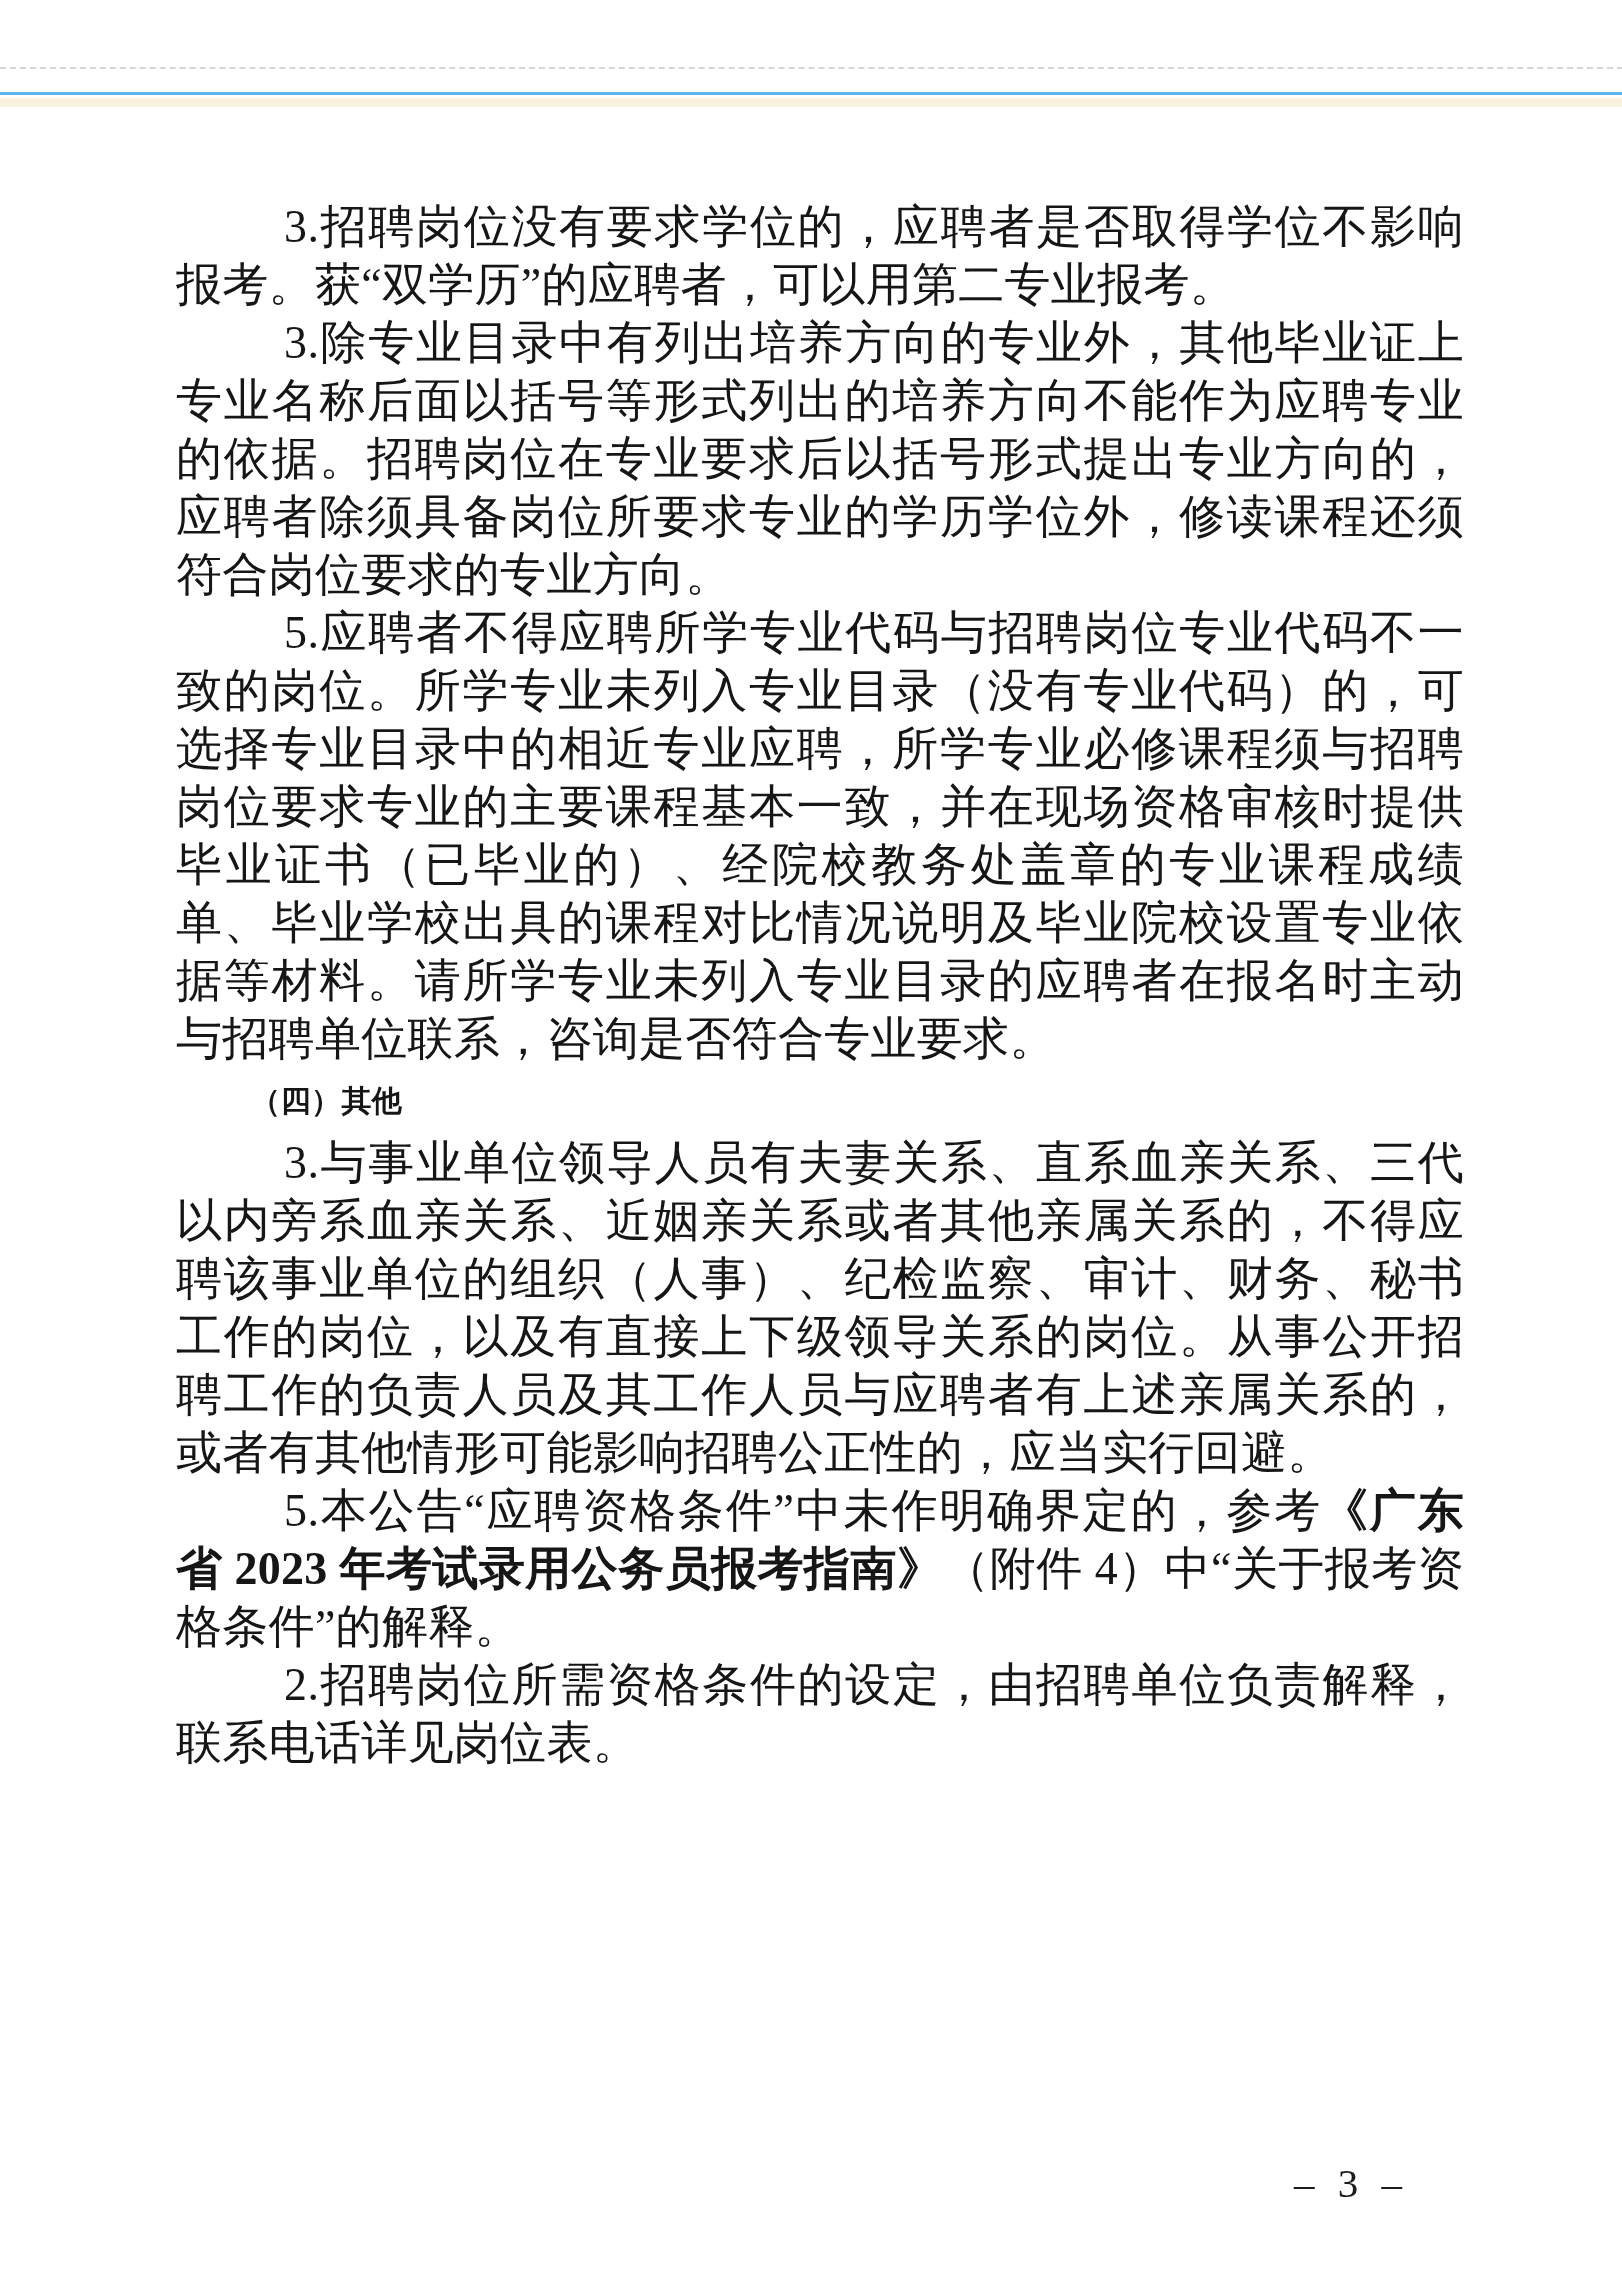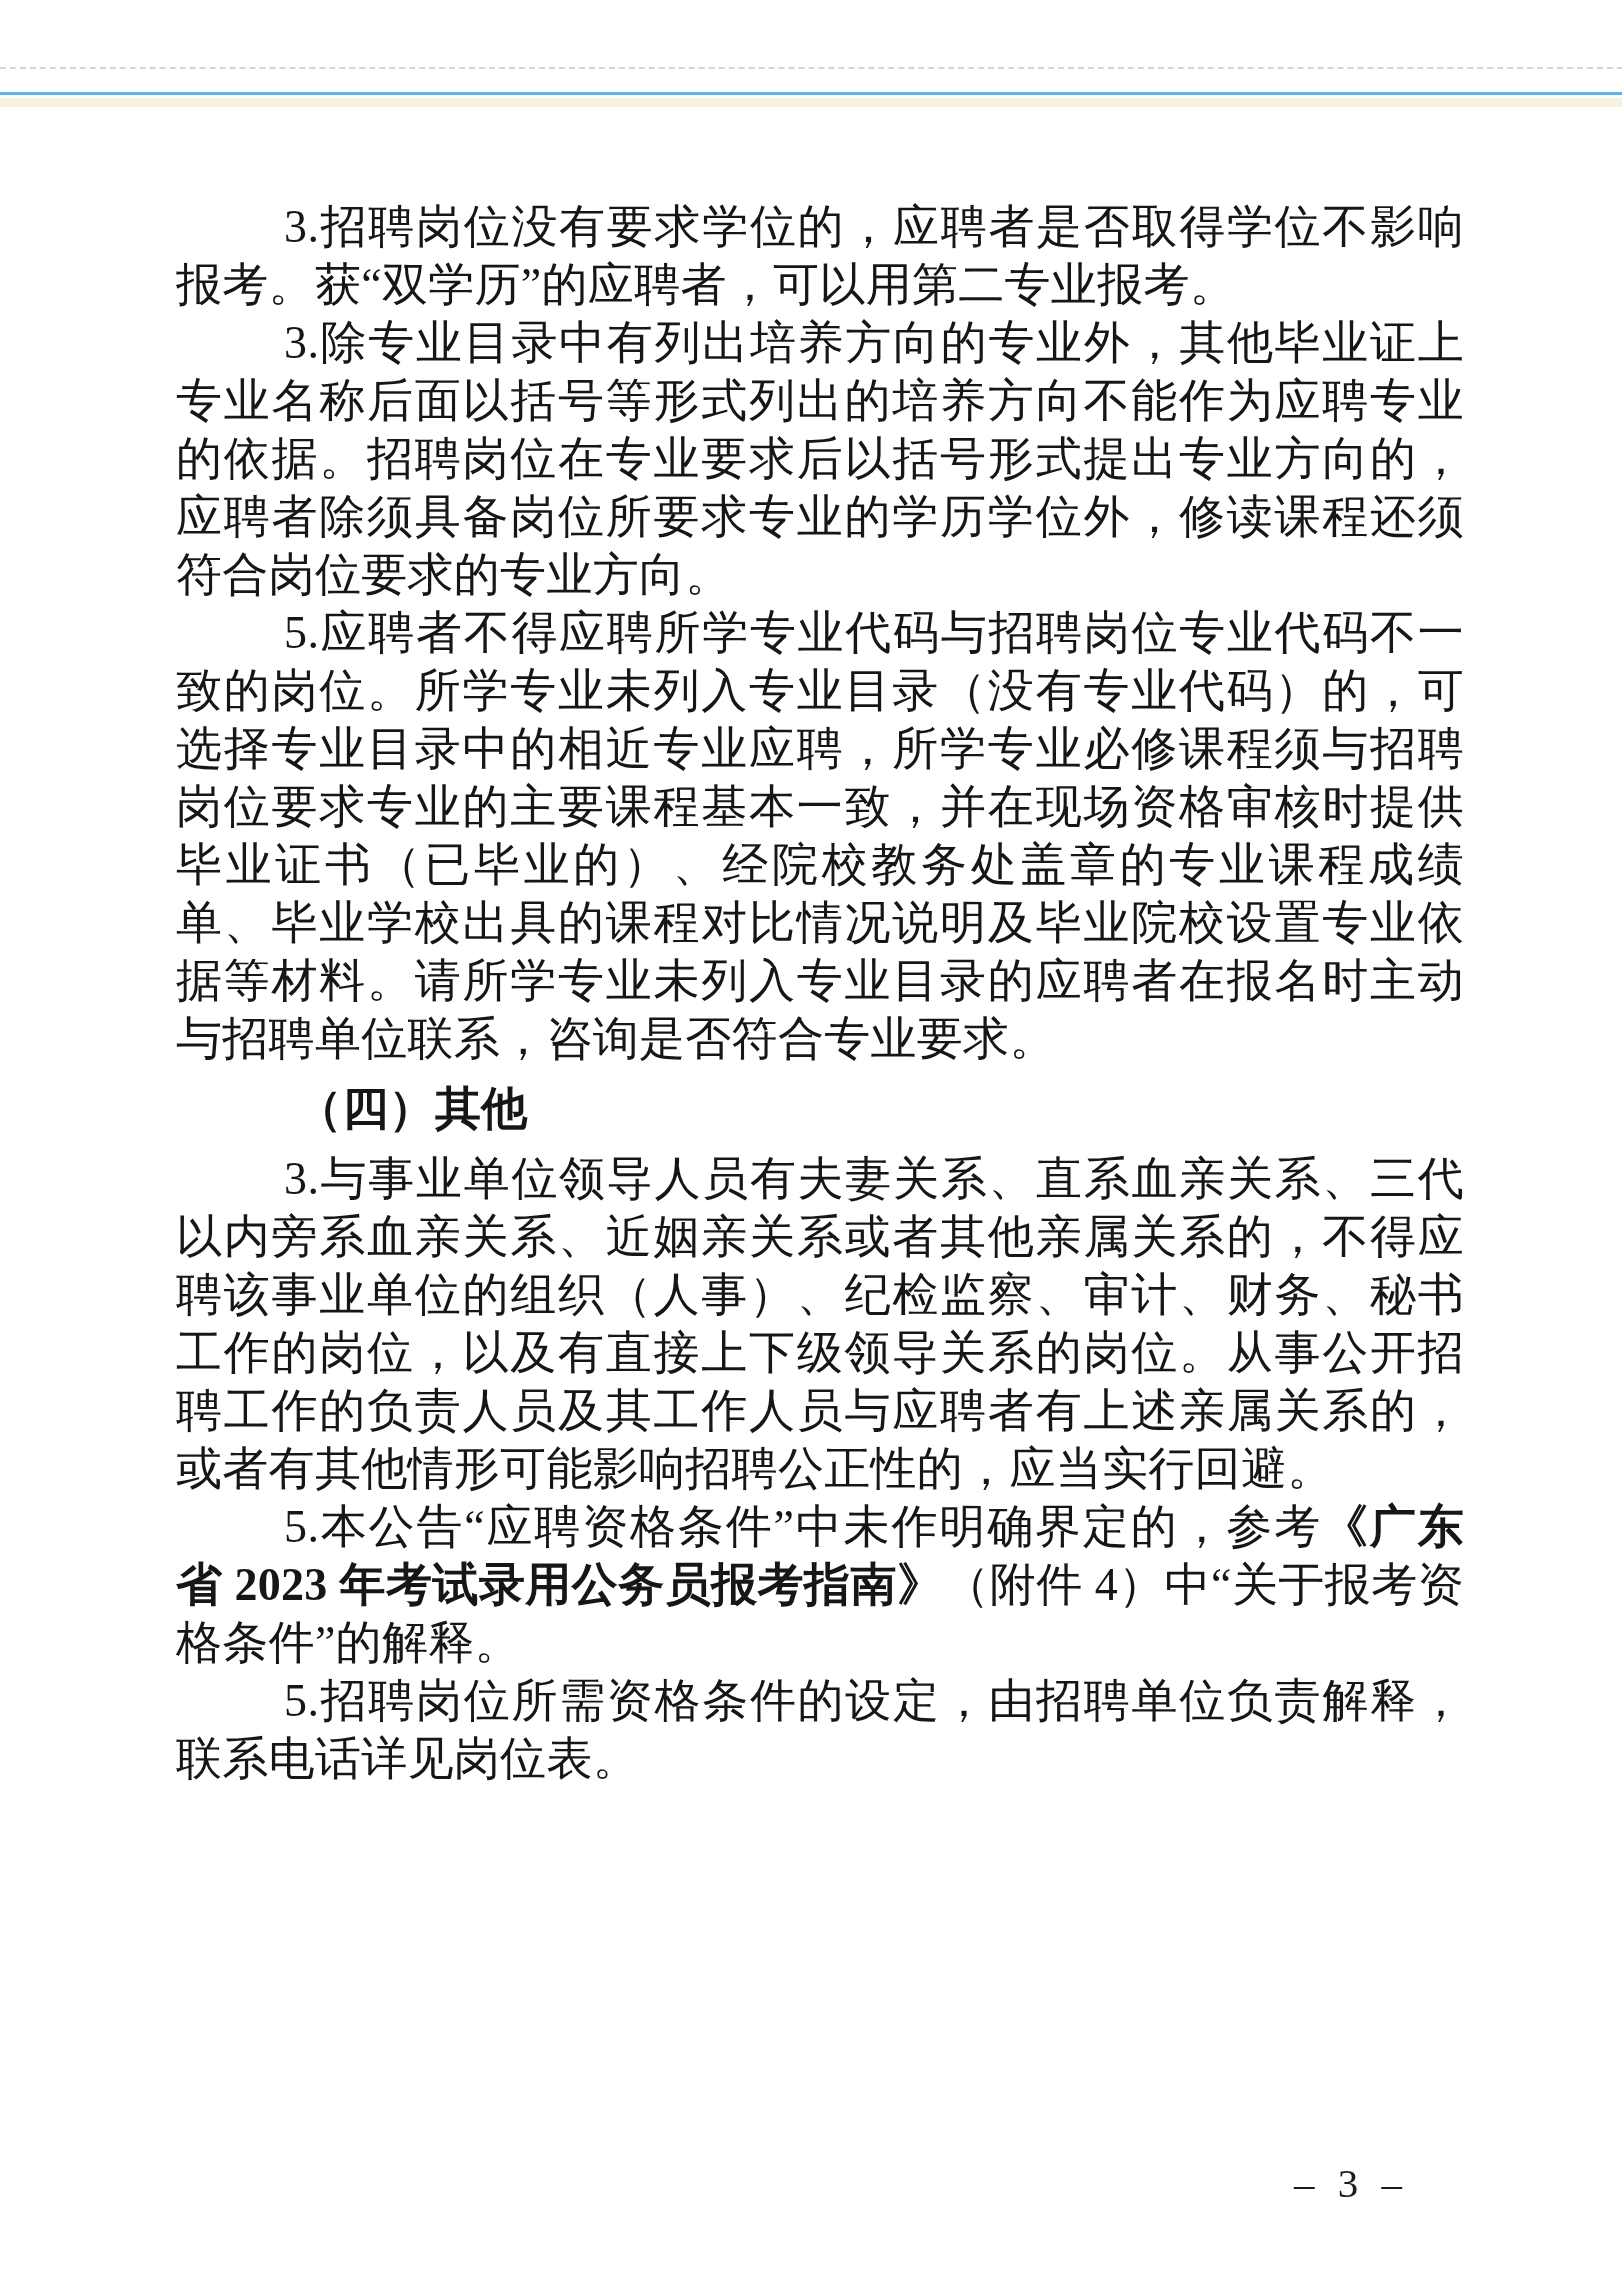--- a/index.html
+++ b/index.html
@@ -48,24 +48,24 @@
     line-height: 58px;
     text-align: justify;
     letter-spacing: 0.3px;
   }
   .para {
     margin: 0;
     padding: 0;
     text-indent: 2.35em;
   }
   .heading {
-    margin: 12px;
+    margin: 4px;
     padding: 0;
     text-indent: 2.35em;
-    font-size: 46px;
+    font-size: 30px;
     line-height: 58px;
     font-weight: 700;
   }
   .bold {
     font-weight: 700;
   }
   .page-number {
     position: absolute;
     top: 2163px;
     left: 1294px;
@@ -85,19 +85,19 @@
   <div class="divider-blue" style="background: rgb(95, 180, 238);"></div>
   <div class="divider-cream" style="background: rgb(244, 232, 196);"></div>
 
   <main class="body-text">
     <p class="para">3.招聘岗位没有要求学位的，应聘者是否取得学位不影响报考。获“双学历”的应聘者，可以用第二专业报考。</p>
     <p class="para">3.除专业目录中有列出培养方向的专业外，其他毕业证上专业名称后面以括号等形式列出的培养方向不能作为应聘专业的依据。招聘岗位在专业要求后以括号形式提出专业方向的，应聘者除须具备岗位所要求专业的学历学位外，修读课程还须符合岗位要求的专业方向。</p>
     <p class="para">5.应聘者不得应聘所学专业代码与招聘岗位专业代码不一致的岗位。所学专业未列入专业目录（没有专业代码）的，可选择专业目录中的相近专业应聘，所学专业必修课程须与招聘岗位要求专业的主要课程基本一致，并在现场资格审核时提供毕业证书（已毕业的）、经院校教务处盖章的专业课程成绩单、毕业学校出具的课程对比情况说明及毕业院校设置专业依据等材料。请所学专业未列入专业目录的应聘者在报名时主动与招聘单位联系，咨询是否符合专业要求。</p>
     <h2 class="heading">（四）其他</h2>
     <p class="para">3.与事业单位领导人员有夫妻关系、直系血亲关系、三代以内旁系血亲关系、近姻亲关系或者其他亲属关系的，不得应聘该事业单位的组织（人事）、纪检监察、审计、财务、秘书工作的岗位，以及有直接上下级领导关系的岗位。从事公开招聘工作的负责人员及其工作人员与应聘者有上述亲属关系的，或者有其他情形可能影响招聘公正性的，应当实行回避。</p>
     <p class="para"><span>5.本公告“应聘资格条件”中未作明确界定的，参考</span><span class="bold">《广东省 2023 年考试录用公务员报考指南》</span><span>（附件 4）中“关于报考资格条件”的解释。</span></p>
-    <p class="para">5.招聘岗位所需资格条件的设定，由招聘单位负责解释，联系电话详见岗位表。</p>
+    <p class="para">2.招聘岗位所需资格条件的设定，由招聘单位负责解释，联系电话详见岗位表。</p>
   </main>
 
   <div class="page-number">– 3 –</div>
 
 </div>
 
 
 </body></html>

